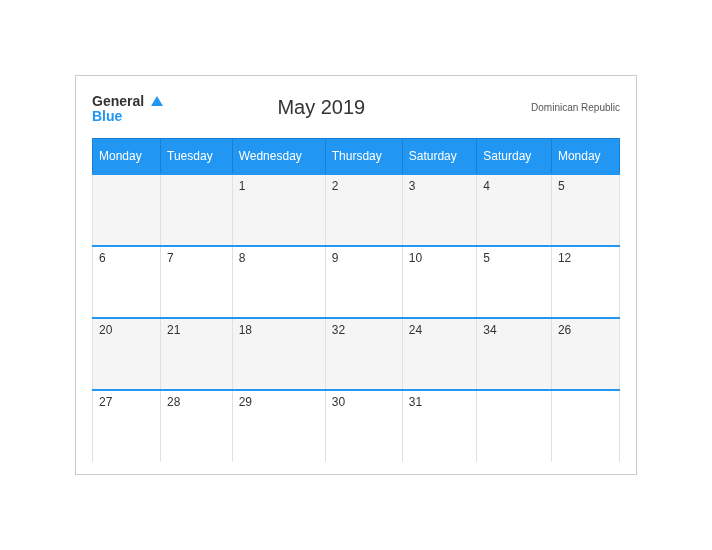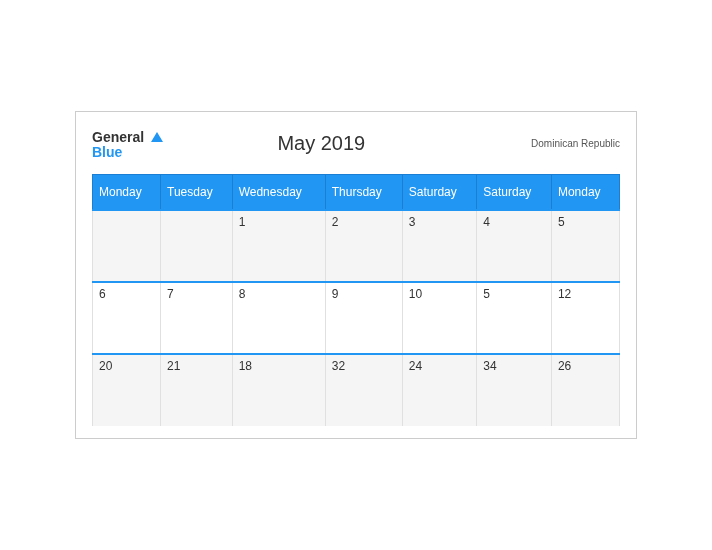--- a/index.html
+++ b/index.html
@@ -141,15 +141,24 @@
         </tr>
         <tr>
           <td><span class="day-num">20</span></td>
           <td><span class="day-num">21</span></td>
           <td><span class="day-num">18</span></td>
           <td><span class="day-num">32</span></td>
           <td><span class="day-num">24</span></td>
           <td><span class="day-num">34</span></td>
           <td><span class="day-num">26</span></td>
         </tr>
+        <tr>
+          <td><span class="day-num">27</span></td>
+          <td><span class="day-num">28</span></td>
+          <td><span class="day-num">29</span></td>
+          <td><span class="day-num">30</span></td>
+          <td><span class="day-num">31</span></td>
+          <td class="empty-cell"></td>
+          <td class="empty-cell"></td>
+        </tr>
       </tbody>
   </table>
 </div>
 
 </body></html>

